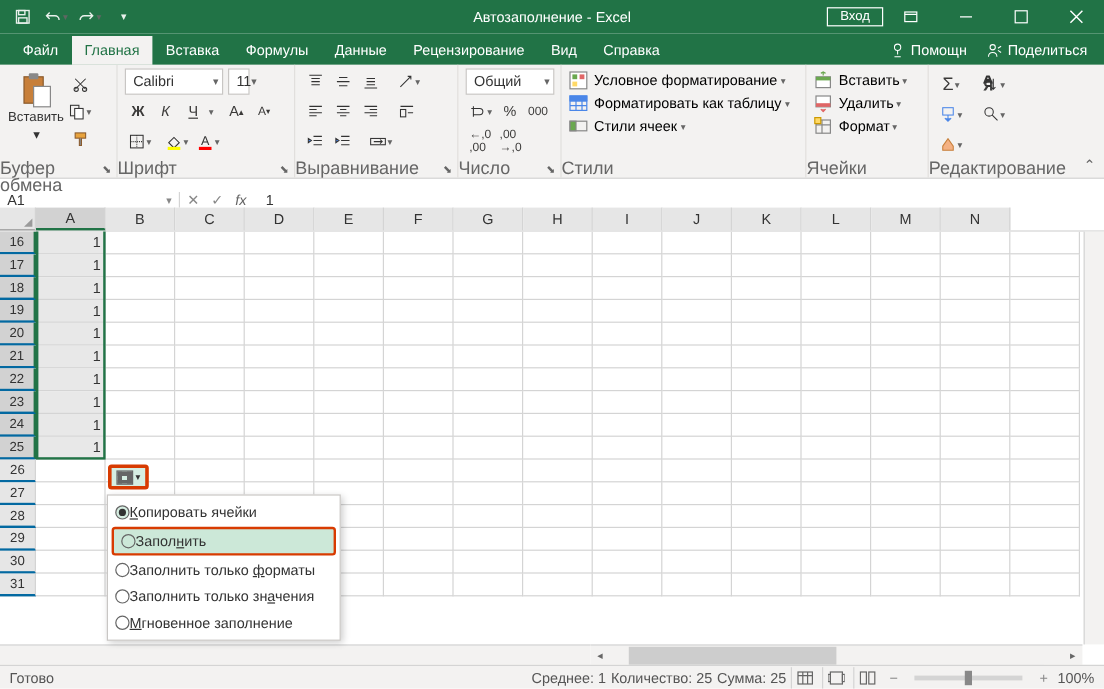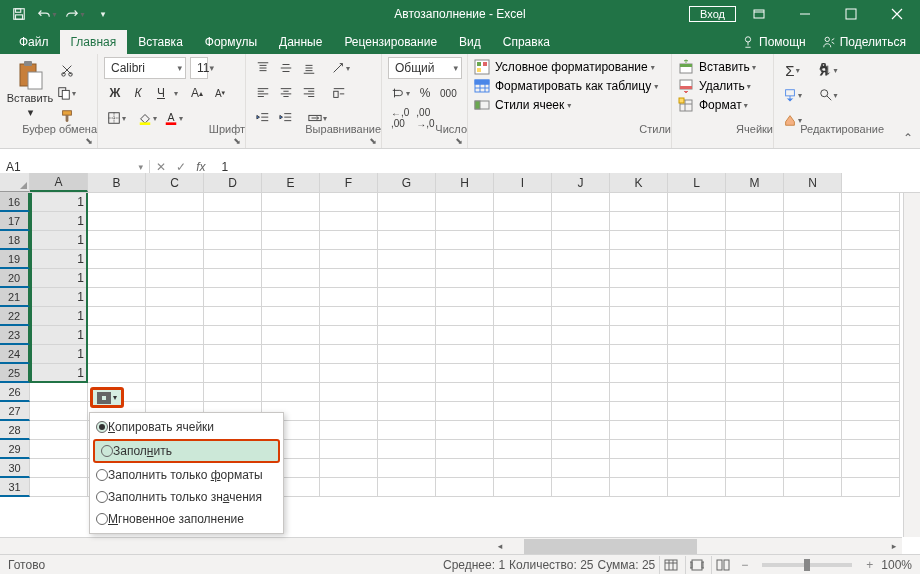--- a/index.html
+++ b/index.html
@@ -14,21 +14,21 @@
 .sign-in{border:1px solid #fff;padding:1px 10px;font-size:11px}
 .win-btn{width:46px;height:28px;display:flex;align-items:center;justify-content:center;color:#fff}
 .win-btn svg{width:12px;height:12px}
 .tabs{height:26px;background:#217346;display:flex;align-items:flex-end;padding-left:8px;gap:0}
 .tab{color:#fff;padding:5px 11px;font-size:12px;cursor:pointer}
 .tab.active{background:#f3f2f1;color:#217346}
 .tabs-right{margin-left:auto;display:flex;align-items:center;gap:4px;padding:0 8px 2px 0}
 .tabs-right .tab{padding:3px 6px;display:flex;align-items:center;gap:4px;font-size:12px}
 .ribbon{height:95px;background:#f3f2f1;border-bottom:1px solid #d4d4d4;display:flex;position:relative}
 .rgroup{border-right:1px solid #e1dfdd;padding:3px 6px 14px 6px;display:flex;flex-direction:column;position:relative}
-.rgroup-label{position:absolute;bottom:12px;left:0;right:0;text-align:right;font-size:11px;color:#666;height:14px;line-height:14px}
+.rgroup-label{position:absolute;bottom:0;left:0;right:0;text-align:left;font-size:15px;color:#666;height:14px;line-height:14px}
 .dsl{position:absolute;bottom:1px;right:2px;width:12px;height:12px;font-size:9px;color:#666;display:flex;align-items:center;justify-content:center}
 .btn-lg{display:flex;flex-direction:column;align-items:center;justify-content:flex-start;width:48px;padding-top:3px;gap:2px}
 .btn-lg span{font-size:11px;color:#333}
 .btn-row{display:flex;align-items:center;gap:1px}
 .btn-sm{height:22px;min-width:22px;display:flex;align-items:center;justify-content:center;color:#3b3a39;font-size:12px;padding:0 3px}
 .btn-sm svg{width:14px;height:14px}
 .combo{height:22px;border:1px solid #c8c6c4;background:#fff;display:flex;align-items:center;padding:0 3px 0 6px;font-size:12px;color:#333}
 .combo .dd{margin-left:auto;font-size:9px;color:#666}
 .collapse{position:absolute;bottom:2px;right:4px;width:16px;height:16px;display:flex;align-items:center;justify-content:center;color:#666}
 .fbar{height:36px;border-bottom:1px solid #d4d4d4;display:flex;align-items:center;background:#fff}

